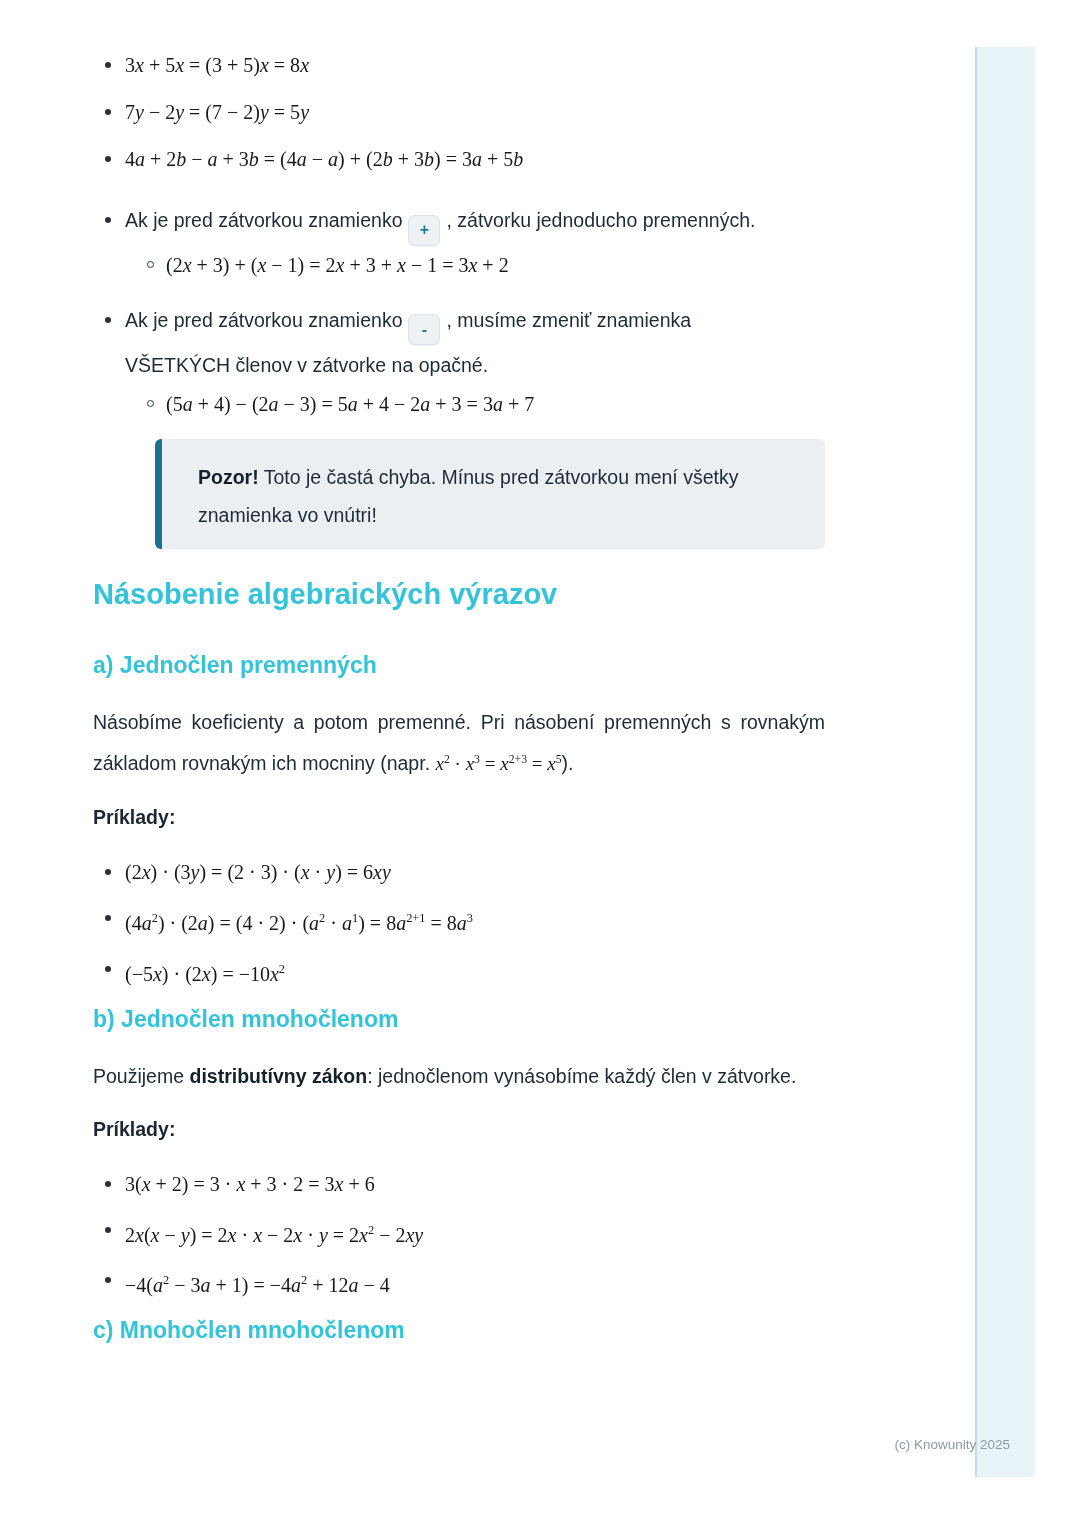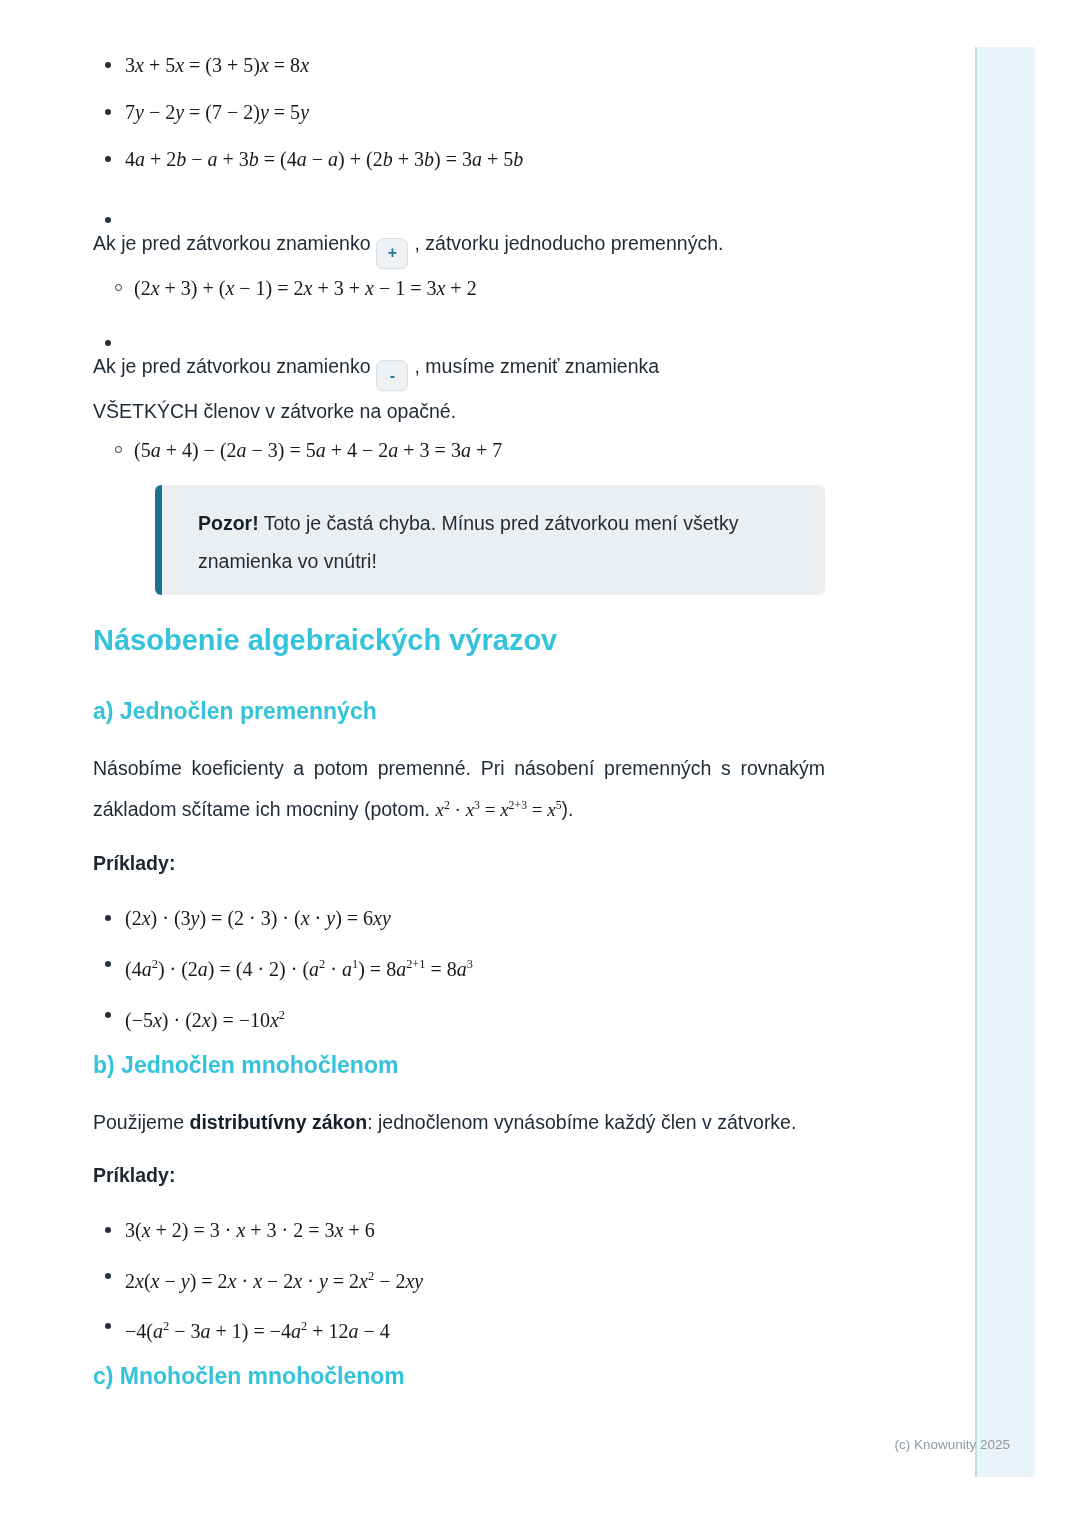--- a/index.html
+++ b/index.html
@@ -20,21 +20,21 @@
   
   .math-li{display:flex;line-height:26px;margin-bottom:21px;}
   .marker{flex:0 0 auto;}
   .dot{width:6px;height:6px;border-radius:50%;background:#27313d;margin:10px 14px 0 12px;}
   .ring{width:5px;height:5px;border:1.5px solid #2a3644;border-radius:50%;margin:13px 12px 0 10px;background:transparent;}
   
   .label-bold{margin:10px 0 0;font-size:19.5px;font-weight:700;color:#1d2733;line-height:24px;}
   .label-bold.sp{margin-top:22px;}
   
   .rules{margin-top:28px;}
-  .rule{display:flex;margin-bottom:18px;flex-direction:column;}
+  .rule{display:flex;margin-bottom:18px;}
   .rule .dot{margin-top:17px;}
   .rule-body{width:660px;}
   .rule-text{margin:0;font-size:19.5px;line-height:40px;color:#1e2a36;}
   .badge{
     display:inline-flex;align-items:center;justify-content:center;
     width:30px;height:29px;border-radius:7px;background:#eef2f5;border:1px solid #d9e0e6;
     color:var(--badge-color,#1f7c92);font-weight:700;font-size:16px;margin:0 6px;vertical-align:-8px;
     box-shadow:0 1px 1px rgba(20,40,60,.05);
   }
   .sub-item{display:flex;line-height:34px;margin:2px 0 0 12px;}
@@ -113,21 +113,21 @@
   </ul>
 
   <div class="callout">
     <p><strong>Pozor!</strong> <span>Toto je častá chyba. Mínus pred zátvorkou mení všetky znamienka vo vnútri!</span></p>
   </div>
 
   <h1 class="h1">Násobenie algebraických výrazov</h1>
 
   <h2 class="h2">a) Jednočlen premenných</h2>
 
-  <p class="para"><span>Násobíme koeficienty a potom premenné. Pri násobení premenných s rovnakým základom sčítame ich mocniny (potom.</span> <span class="math inline-math"><i>x</i><sup>2</sup> · <i>x</i><sup>3</sup> = <i>x</i><sup>2+3</sup> = <i>x</i><sup>5</sup></span><span>).</span></p>
+  <p class="para"><span>Násobíme koeficienty a potom premenné. Pri násobení premenných s rovnakým základom rovnakým ich mocniny (napr.</span> <span class="math inline-math"><i>x</i><sup>2</sup> · <i>x</i><sup>3</sup> = <i>x</i><sup>2+3</sup> = <i>x</i><sup>5</sup></span><span>).</span></p>
 
   <p class="label-bold sp">Príklady:</p>
 
   <ul class="examples">
     <li class="math-li">
       <span class="marker dot"></span>
       <span class="math">(2<i>x</i>) · (3<i>y</i>) = (2 · 3) · (<i>x</i> · <i>y</i>) = 6<i>x</i><i>y</i></span>
     </li>
     <li class="math-li">
       <span class="marker dot"></span>

